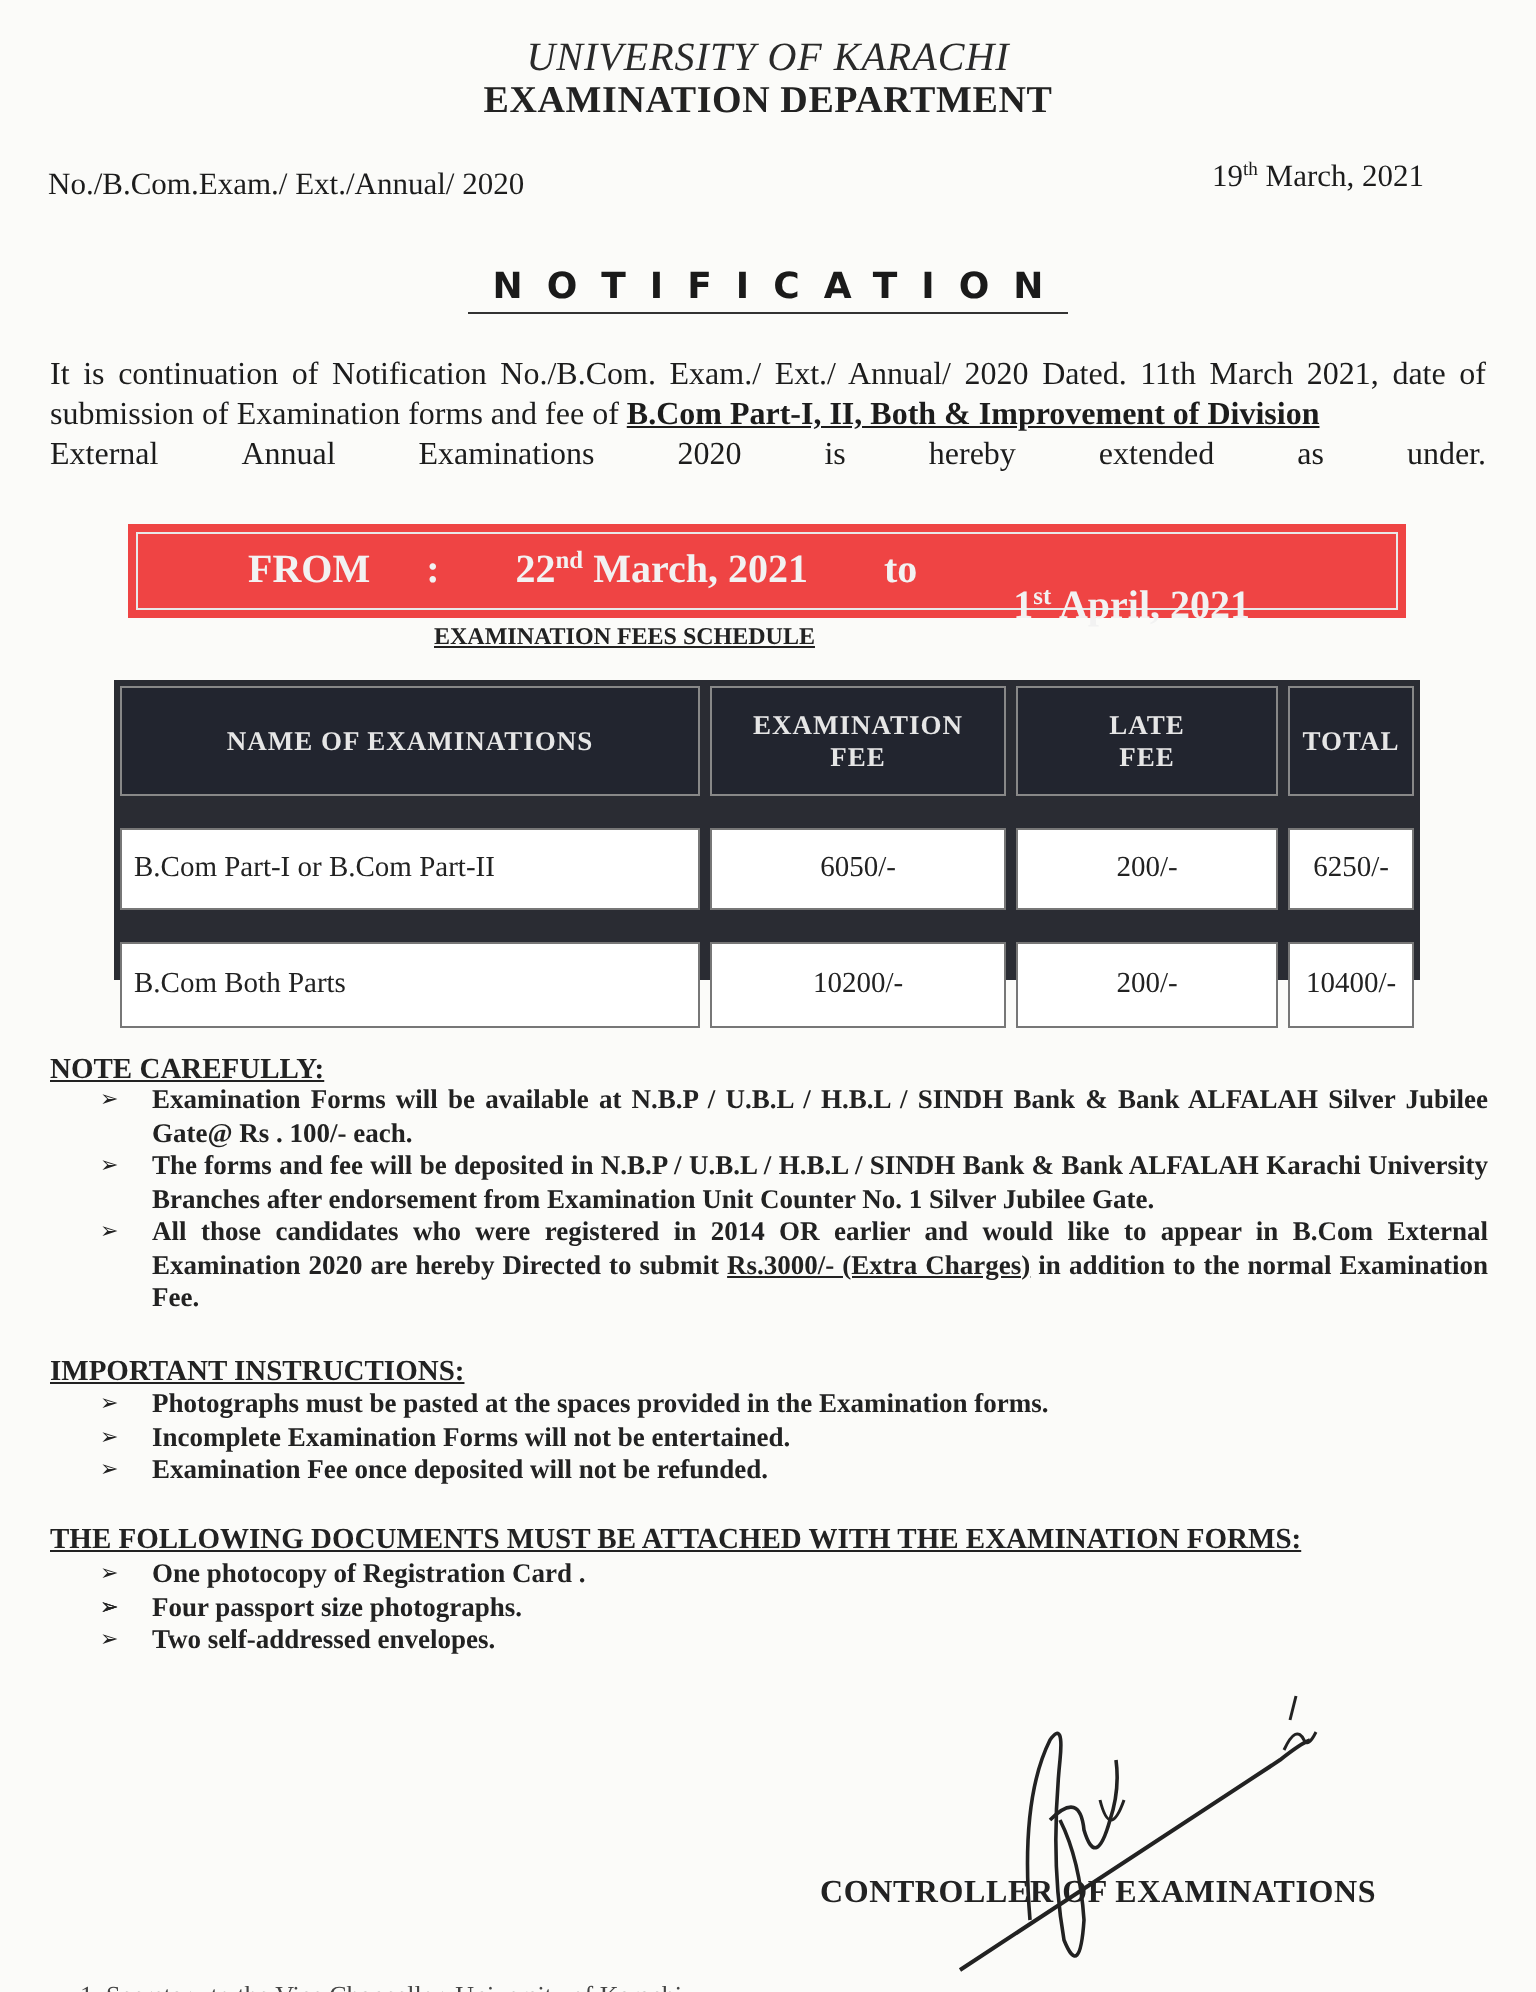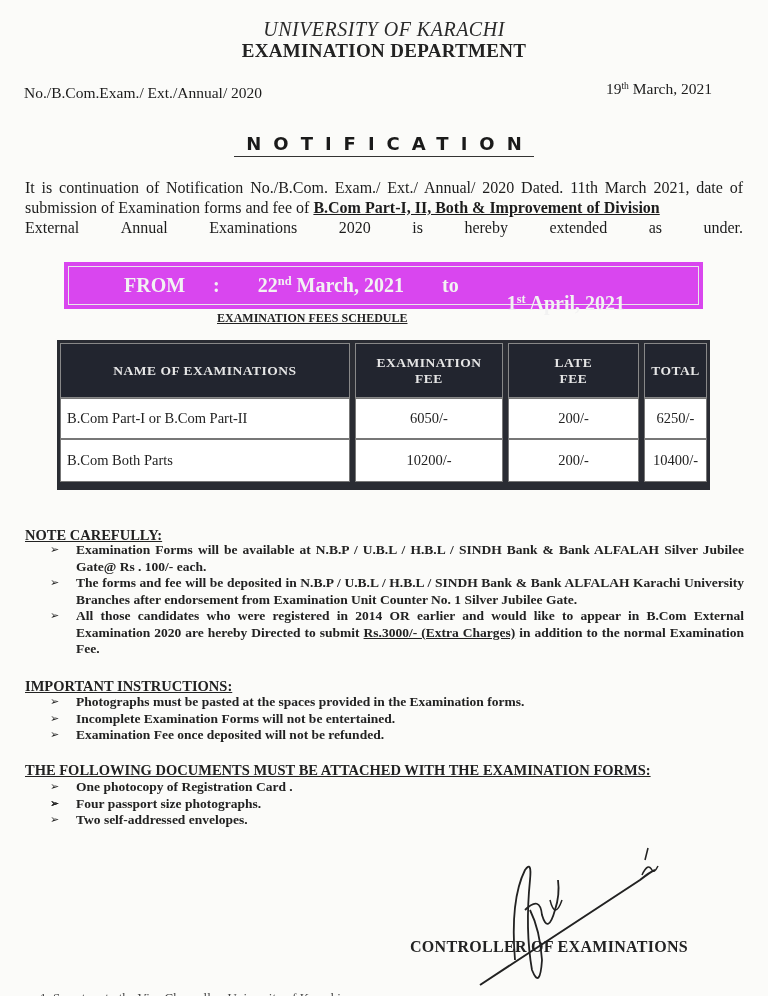--- a/index.html
+++ b/index.html
@@ -30,21 +30,21 @@
     border-bottom: 1.5px solid #333; padding: 0 0 2px 12px;
   }
   .para {
     left: 25px; width: 718px; top: 178px; font-size: 16px; line-height: 20px;
     text-align: justify;
   }
   .para .ul { font-weight: bold; text-decoration: underline; }
   .para .lastline { display: flex; justify-content: space-between; }
   .banner {
     left: 64px; top: 262px; width: 639px; height: 47px;
-    background: #d946ef; box-sizing: border-box; padding: 4px;
+    background: #ef4444; box-sizing: border-box; padding: 4px;
   }
   .banner-inner {
     width: 100%; height: 100%; box-sizing: border-box;
     border: 1.5px solid #e8e8e8; display: flex; align-items: center;
     color: #f2f2f2; font-weight: bold; font-size: 20px;
   }
   .b-from { margin-left: 55px; }
   .b-colon { margin-left: 28px; }
   .b-start { margin-left: 38px; }
   .b-to { margin-left: 38px; }
@@ -52,21 +52,21 @@
   .fees-title {
     left: 217px; top: 311px; font-size: 12px; font-weight: bold;
     text-decoration: underline; color: #222;
   }
   .table {
     left: 57px; top: 340px; width: 653px; height: 150px;
     background: #2a2c33; box-sizing: border-box; padding: 3px;
   }
   .grid {
     display: grid; grid-template-columns: 290px 148px 131px 1fr;
-    grid-template-rows: 55px 41px 43px; gap: 0 5px; width: 100%; height: 100%;
+    grid-template-rows: 55px 41px 43px; gap: 16px 5px; width: 100%; height: 100%;
   }
   .th {
     background: #22252f; color: #e6e6e6; font-weight: bold; font-size: 13.5px;
     display: flex; align-items: center; justify-content: center; text-align: center;
     line-height: 16px; letter-spacing: 0.5px; border: 1px solid #888;
   }
   .td {
     background: #ffffff; font-size: 14.5px; display: flex; align-items: center;
     justify-content: center; color: #222; border: 1px solid #777;
   }

